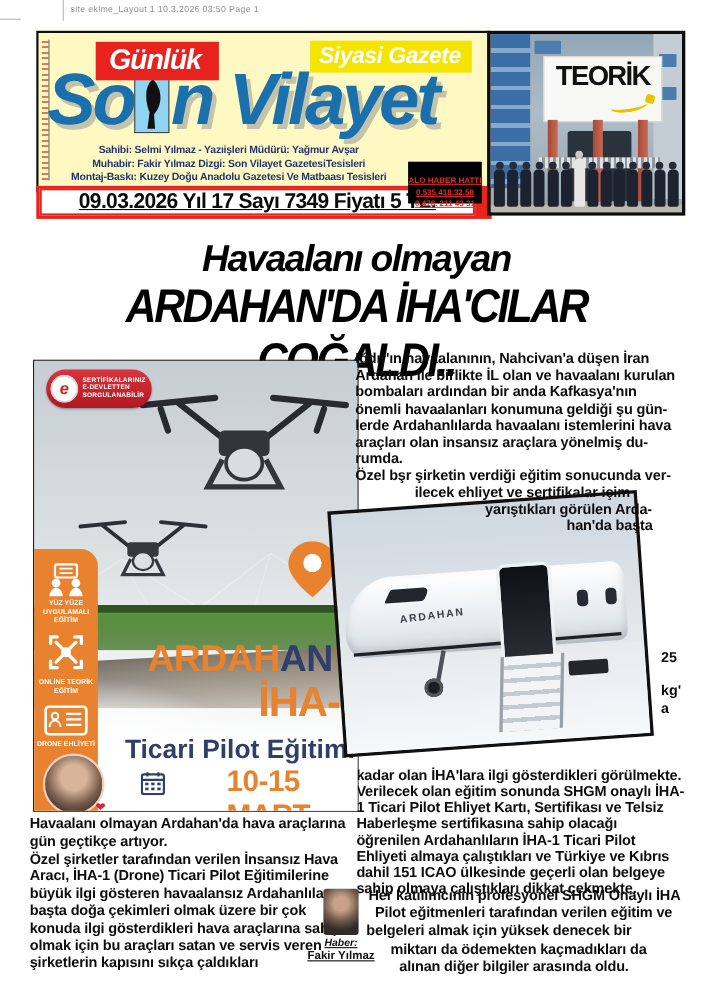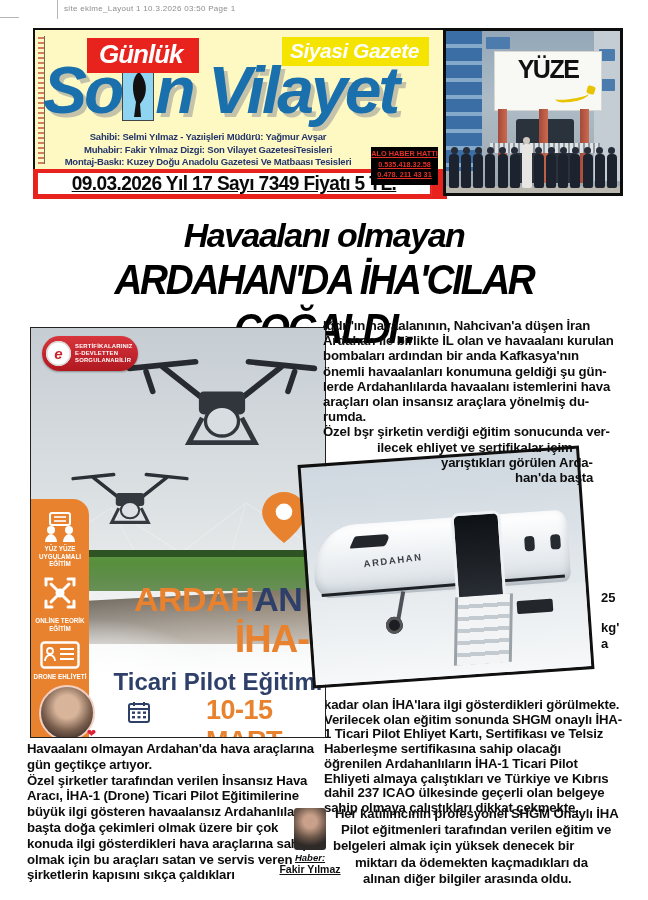--- a/index.html
+++ b/index.html
@@ -19,21 +19,21 @@
           font-size:21px;padding:2px 10px 3px 8px;letter-spacing:-.5px;}
   .mtitle{position:absolute;left:8px;top:22px;width:396px;white-space:nowrap;
           font-size:66px;font-style:italic;font-weight:900;color:#1a6fad;letter-spacing:-3px;
           text-shadow:4px 4px 0 rgba(150,150,150,.55);}
   .figbox{display:inline-block;width:30px;height:66px;background:#8fd4f0;border:1px solid #444;
           vertical-align:-8px;margin:0 1px;position:relative;}
   .figbox svg{position:absolute;left:0;top:0;}
   .minfo{position:absolute;left:18px;top:101px;width:310px;text-align:center;
          font-size:9.5px;line-height:12.5px;font-weight:700;color:#23356b;letter-spacing:-.2px;}
   .hotline{position:absolute;left:371px;top:147px;width:67px;height:38px;background:#000;z-index:7;
-           text-align:center;padding-top:2px;box-sizing:border-box;}
+           text-align:center;padding-top:12px;box-sizing:border-box;}
   .hotline div{font-size:7.3px;line-height:10.5px;font-weight:800;color:#e33028;text-decoration:underline;}
   
   .redband{position:absolute;left:33px;top:169px;width:414px;height:30px;background:#e8231d;}
   .datebox{position:absolute;left:36px;top:171px;width:404px;height:25px;background:#fff;border:2.5px solid #e8231d;
            box-sizing:border-box;text-align:center;font-size:19.5px;font-weight:800;letter-spacing:-.6px;
            text-decoration:underline;color:#0a0a0a;line-height:21px;transform:scaleX(.98);transform-origin:left center;}
   
   .bphoto{position:absolute;left:443px;top:28px;width:180px;height:168px;border:3px solid #0d0d0d;box-sizing:border-box;
           background:linear-gradient(180deg,#93a7b8 0%,#aebcc7 45%,#9aa6ad 100%);overflow:hidden;}
   .bglass{position:absolute;left:0;top:0;width:36px;height:140px;
@@ -175,21 +175,21 @@
   <div class="redband"></div>
   <div class="datebox">09.03.2026 Yıl 17 Sayı 7349 Fiyatı 5 TL.</div>
 
   <div class="bphoto">
     <div class="bglass"></div>
     <div class="bwall"></div>
     <div class="bwin" style="left:153px;top:18px;"></div>
     <div class="bwin" style="left:153px;top:48px;"></div>
     <div class="bwin" style="left:40px;top:6px;width:24px;"></div>
     <div class="bsign">
-      <div class="t">YÜZE</div>
+      <div class="t">TEORİK</div>
       <div class="squig"></div>
       <div class="squig2"></div>
     </div>
     <div class="bdoor"></div>
     <div class="pillar" style="left:52px;"></div>
     <div class="pillar" style="left:93px;"></div>
     <div class="pillar" style="left:134px;"></div>
     <div class="brail"></div>
     <div class="bground"></div>
     <div class="crowd">
@@ -363,21 +363,21 @@
       <div>kg'</div>
       <div>a</div>
     </div>
   <div class="bodytext p2">
       <div>kadar olan İHA'lara ilgi gösterdikleri görülmekte.</div>
       <div>Verilecek olan eğitim sonunda SHGM onaylı İHA-</div>
       <div>1 Ticari Pilot Ehliyet Kartı, Sertifikası ve Telsiz</div>
       <div>Haberleşme sertifikasına sahip olacağı</div>
       <div>öğrenilen Ardahanlıların İHA-1 Ticari Pilot</div>
       <div>Ehliyeti almaya çalıştıkları ve Türkiye ve Kıbrıs</div>
-      <div>dahil 237 ICAO ülkesinde geçerli olan belgeye</div>
+      <div>dahil 151 ICAO ülkesinde geçerli olan belgeye</div>
       <div>sahip olmaya çalıştıkları dikkat çekmekte.</div>
     </div>
   <div class="bodytext p3">
       <div>Her katılımcının profesyonel SHGM Onaylı İHA</div>
       <div>Pilot eğitmenleri tarafından verilen eğitim ve</div>
       <div>belgeleri almak için yüksek denecek bir</div>
       <div>miktarı da ödemekten kaçmadıkları da</div>
       <div>alınan diğer bilgiler arasında oldu.</div>
     </div>
   <div class="bodytext pleft">

